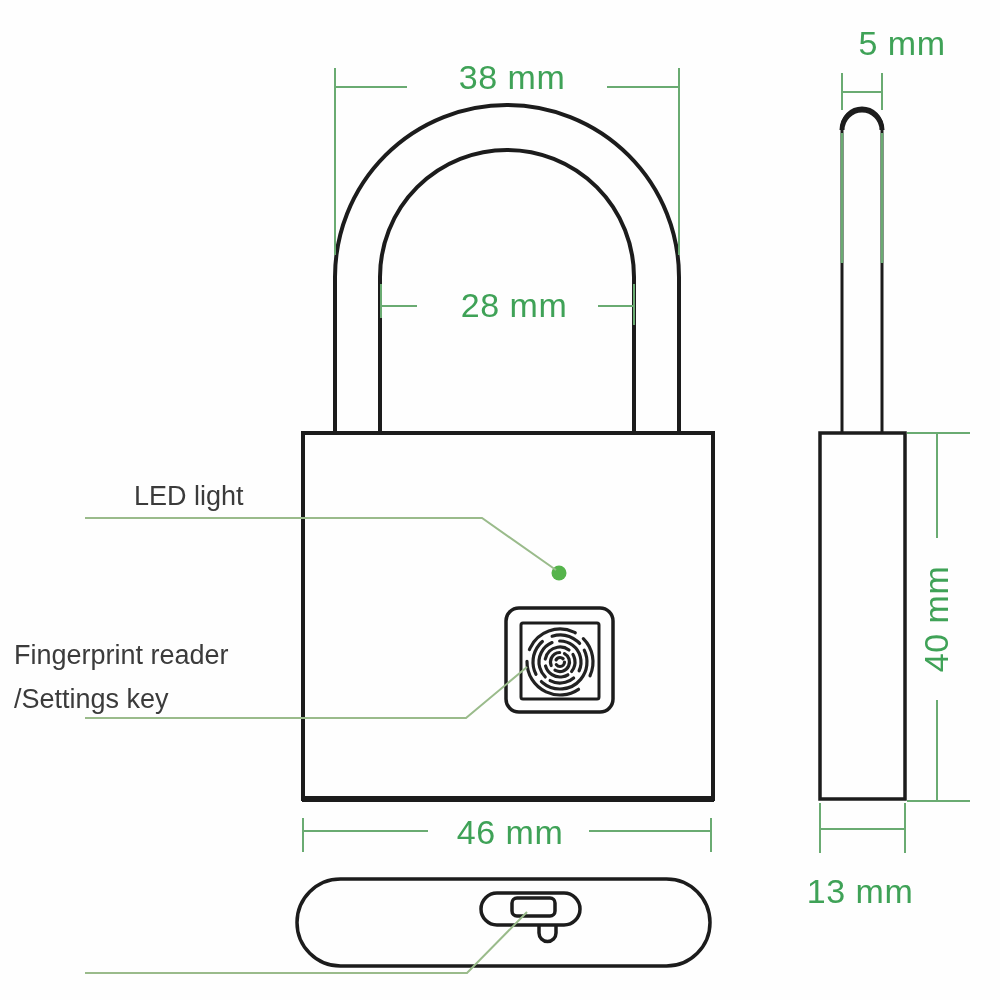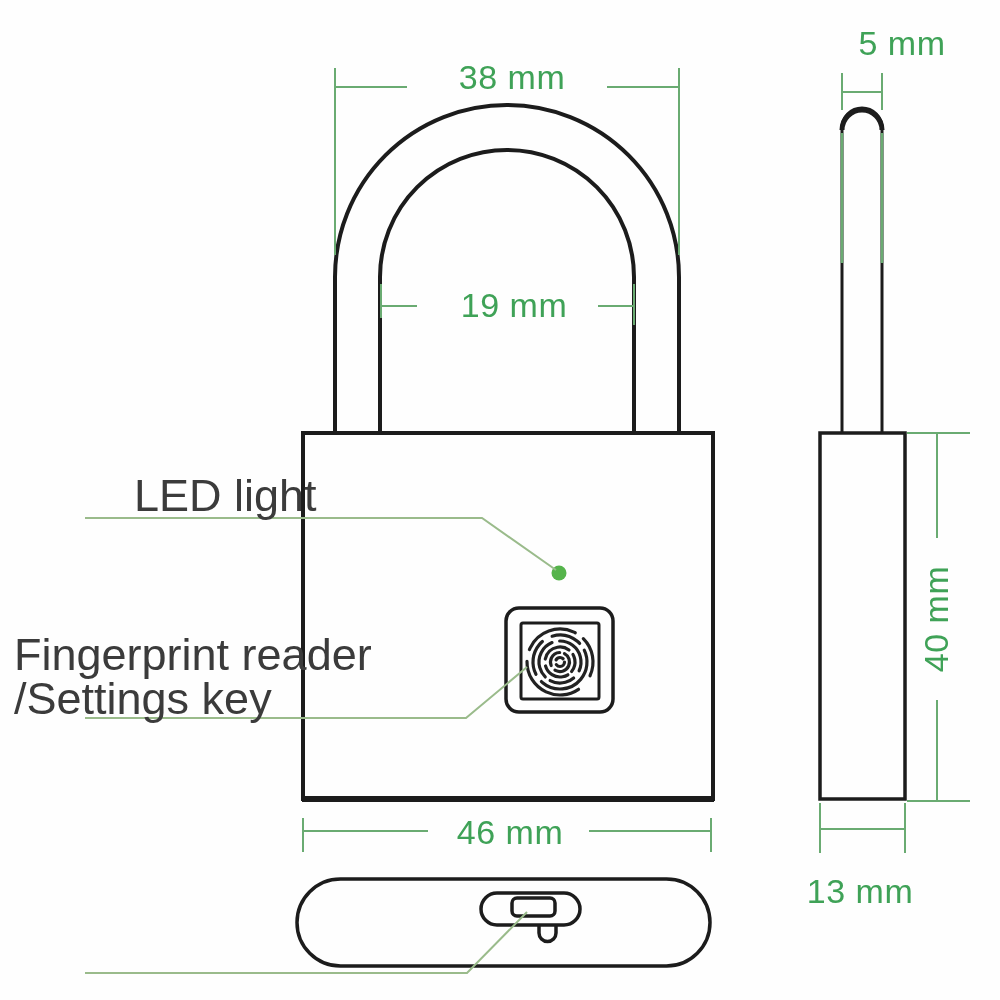--- a/index.html
+++ b/index.html
@@ -11,21 +11,21 @@
   svg .k{stroke:var(--outline);fill:none;}
   svg .d{stroke:var(--dimension-line);fill:none;}
   svg .l{stroke:var(--leader-line);fill:none;}
   svg .g{stroke:var(--dimension-line);fill:none;}
   .dim{
     position:absolute;color:var(--dimension-text);font-size:34px;
     transform:translate(-50%,-50%);white-space:nowrap;letter-spacing:0.5px;
   }
   .dim.rot{transform:translate(-50%,-50%) rotate(-90deg);}
   .lbl{
-    position:absolute;color:var(--label-text);font-size:45px;white-space:nowrap;
+    position:absolute;color:var(--label-text);font-size:27px;white-space:nowrap;
     line-height:44px;
   }
 </style>
 </head>
 <body>
 
 <div class="canvas">
 
   <svg width="1000" height="1000" viewBox="0 0 1000 1000">
 
@@ -107,21 +107,21 @@
       <line x1="905" y1="803" x2="905" y2="853"></line>
       <line x1="820" y1="829" x2="905" y2="829"></line>
     </g>
 
     <path class="l" stroke-width="2" d="M85,518 L482,518 L556,570"></path>
     <path class="l" stroke-width="2" d="M85,718 L466,718 L527,667"></path>
     <path class="l" stroke-width="2" d="M85,973 L467,973 L527,912"></path>
   </svg>
 
   <div class="dim" style="left:512px;top:77px;">38 mm</div>
-  <div class="dim" style="left:514px;top:305px;">19 mm</div>
+  <div class="dim" style="left:514px;top:305px;">28 mm</div>
   <div class="dim" style="left:902px;top:43px;">5 mm</div>
   <div class="dim" style="left:510px;top:832px;">46 mm</div>
   <div class="dim rot" style="left:936px;top:619px;">40 mm</div>
   <div class="dim" style="left:860px;top:891px;">13 mm</div>
 
   <div class="lbl" style="left:134px;top:474px;">LED light</div>
   <div class="lbl" style="left:14px;top:633px;">
     <div>Fingerprint reader</div>
     <div>/Settings key</div>
   </div>

